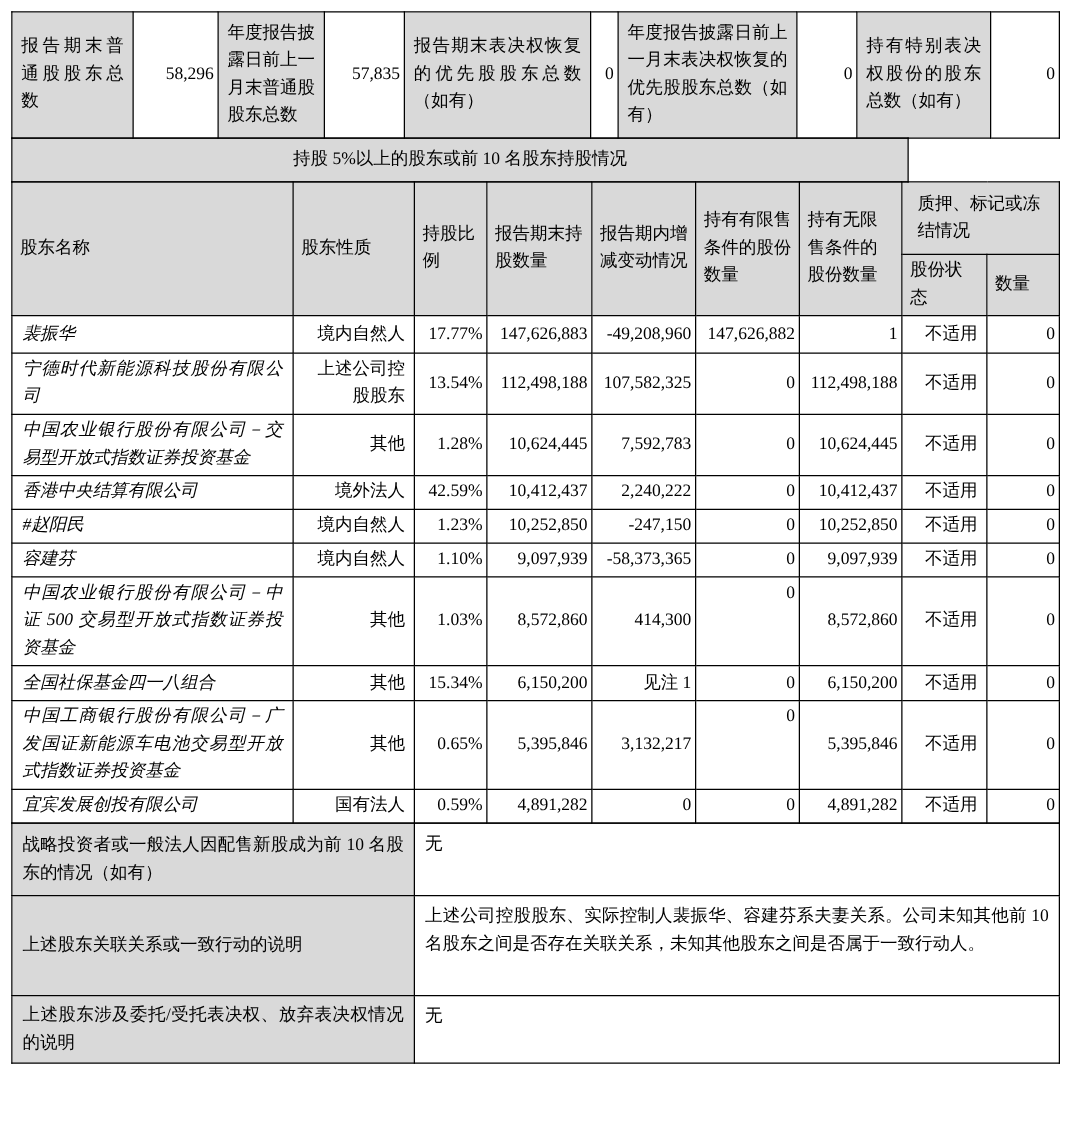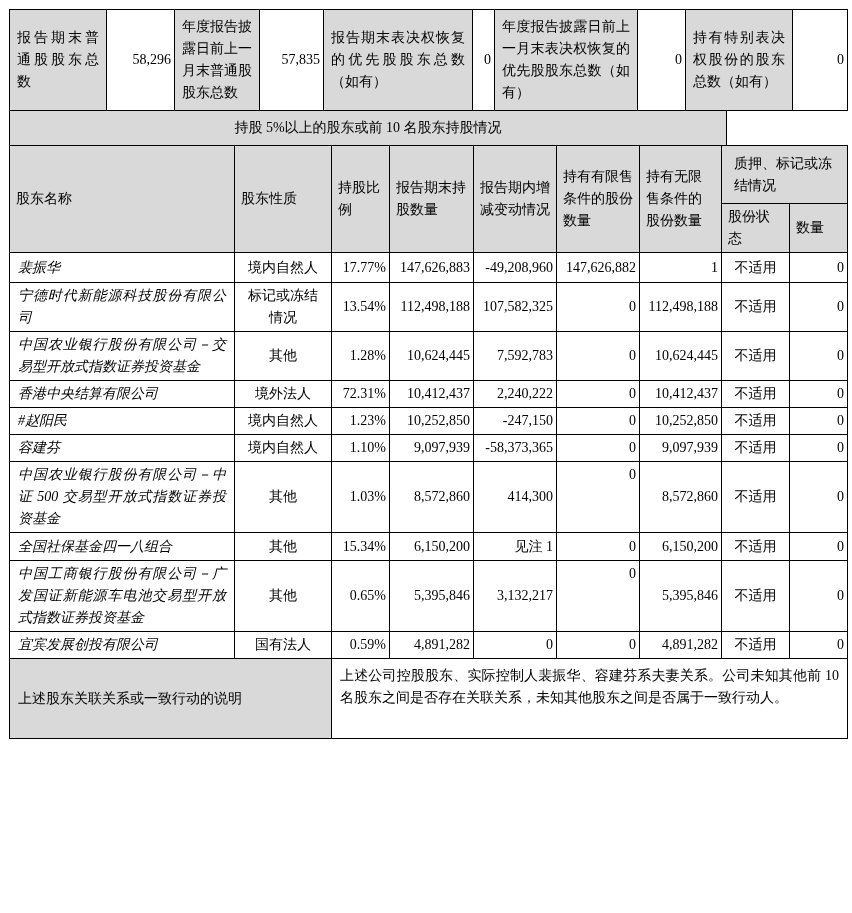--- a/index.html
+++ b/index.html
@@ -9,21 +9,21 @@
   table.t{border-collapse:collapse;table-layout:fixed;width:718px;margin-top:-1px;}
   table.t.first{margin-top:4px;padding-left:28px;}
   td,th{border:1px solid #000;font-size:14px;font-weight:normal;
         line-height:22px;padding:2px 7px;vertical-align:middle;
         word-break:break-all;overflow:hidden;}
   th{background:#d9d9d9;text-align:left;padding:2px 6px;}
   .g{background:#d9d9d9;}
   .jlbl{text-align:justify;text-justify:inter-character;}
   .n{text-align:right;padding:2px 3px;}
   .name{text-align:justify;text-justify:inter-character;padding:2px 8px;font-style:italic;}
-  .nat{text-align:center;margin-left:32px;}
+  .nat{text-align:right;margin-left:32px;}
   .pledge-th{padding:2px 12px;}
   .sec{text-align:center;}
   .vt{vertical-align:top;}
   .note-lbl{text-align:justify;text-justify:inter-character;padding:2px 8px;}
   .note-val{vertical-align:top;padding:6px 8px 2px 8px;text-align:justify;text-justify:inter-character;}
   
   .hr-top{height:101px}.hr-sec{height:35px}.hr-h1{height:58px}.hr-h2{height:31px}
   .hr-28{height:26px}.hr-30{height:28px}.hr-32{height:30px}.hr-43{height:41px}
   .hr-48{height:46px}.hr-64{height:62px}.hr-70{height:68px}
   .hr-n1{height:58px}.hr-n2{height:80px}.hr-n3{height:54px}.hr-n4{height:60px}
@@ -105,21 +105,21 @@
         <td class="n">17.77%</td>
         <td class="n">147,626,883</td>
         <td class="n">-49,208,960</td>
         <td class="n">147,626,882</td>
         <td class="n">1</td>
         <td class="nat">不适用</td>
         <td class="n">0</td>
       </tr>
       <tr class="hr-43">
         <td class="name">宁德时代新能源科技股份有限公司</td>
-        <td class="nat">标记或冻结情况</td>
+        <td class="nat">上述公司控股股东</td>
         <td class="n">13.54%</td>
         <td class="n">112,498,188</td>
         <td class="n">107,582,325</td>
         <td class="n">0</td>
         <td class="n">112,498,188</td>
         <td class="nat">不适用</td>
         <td class="n">0</td>
       </tr>
       <tr class="hr-48">
         <td class="name">中国农业银行股份有限公司－交易型开放式指数证券投资基金</td>
@@ -128,21 +128,21 @@
         <td class="n">10,624,445</td>
         <td class="n">7,592,783</td>
         <td class="n">0</td>
         <td class="n">10,624,445</td>
         <td class="nat">不适用</td>
         <td class="n">0</td>
       </tr>
       <tr class="hr-28">
         <td class="name">香港中央结算有限公司</td>
         <td class="nat">境外法人</td>
-        <td class="n">72.31%</td>
+        <td class="n">42.59%</td>
         <td class="n">10,412,437</td>
         <td class="n">2,240,222</td>
         <td class="n">0</td>
         <td class="n">10,412,437</td>
         <td class="nat">不适用</td>
         <td class="n">0</td>
       </tr>
       <tr class="hr-28">
         <td class="name">#赵阳民</td>
         <td class="nat">境内自然人</td>
@@ -211,20 +211,28 @@
       </tr>
     </tbody>
   </table>
 
   <table class="t">
     <colgroup>
         <col style="width:322px">
         <col style="width:516px">
       </colgroup>
     <tbody>
+        <tr class="hr-n1">
+      <td class="g note-lbl">战略投资者或一般法人因配售新股成为前 10 名股东的情况（如有）</td>
+      <td class="note-val">无</td>
+    </tr>
     <tr class="hr-n2">
       <td class="g note-lbl">上述股东关联关系或一致行动的说明</td>
       <td class="note-val">上述公司控股股东、实际控制人裴振华、容建芬系夫妻关系。公司未知其他前 10 名股东之间是否存在关联关系，未知其他股东之间是否属于一致行动人。</td>
     </tr>
+    <tr class="hr-n3">
+      <td class="g note-lbl">上述股东涉及委托/受托表决权、放弃表决权情况的说明</td>
+      <td class="note-val">无</td>
+    </tr>
   </tbody>
     </table>
 
 </div>
 
 </body></html>

